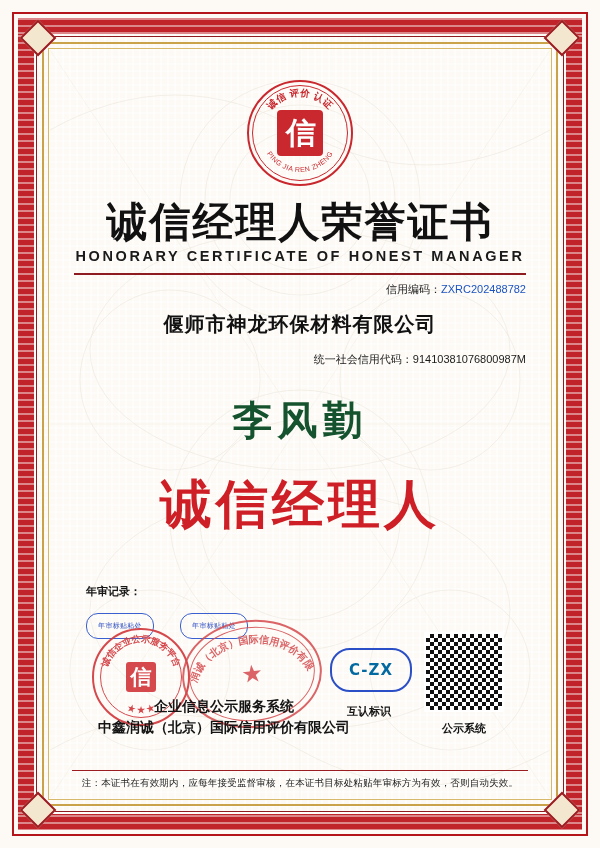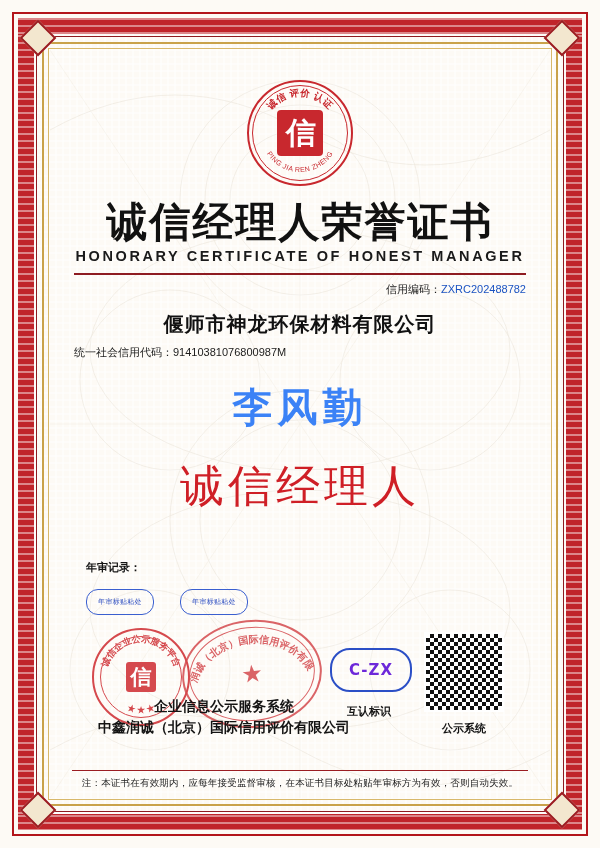--- a/index.html
+++ b/index.html
@@ -186,42 +186,42 @@
   .company {
     margin-top: 14px;
     text-align: center;
     font-family: "DejaVu Sans", sans-serif;
     font-weight: bold;
     font-size: 20px;
     color: #111;
     letter-spacing: 1px;
   }
   .uscc {
-    margin-top: 7px;
-    text-align: left;
+    margin-top: 14px;
+    text-align: right;
     font-size: 11px;
     color: #1b1b1b;
   }
 
   
   .person {
-    margin-top: 20px;
+    margin-top: 26px;
     text-align: center;
     font-family: "DejaVu Sans", sans-serif;
     font-weight: bold;
     font-size: 40px;
     letter-spacing: 5px;
-    color: #3b82f6;
+    color: #14532d;
   }
   .award {
     margin-top: 22px;
     text-align: center;
     font-family: "DejaVu Sans", sans-serif;
-    font-weight: normal;
-    font-size: 44px;
+    font-weight: bold;
+    font-size: 52px;
     letter-spacing: 4px;
     color: #cf1f26;
   }
 
   
   .details {
     margin-top: 44px;
     display: flex;
     align-items: flex-start;
     font-size: 11.5px;
@@ -330,21 +330,21 @@
     right: 118px;
     top: 22px;
     width: 78px;
     text-align: center;
   }
   .mutual .badge {
     width: 78px; height: 40px;
     border: 2px solid #2b4fc6;
     border-radius: 20px;
     display: flex; align-items: center; justify-content: center;
-    color: #6d28d9;
+    color: #0369a1;
     font-weight: bold;
     font-size: 15px;
     letter-spacing: 1px;
     font-family: "DejaVu Sans", sans-serif;
   }
   .mutual .cap, .qr .cap {
     margin-top: 12px;
     font-size: 11px;
     font-weight: bold;
     color: #141414;

